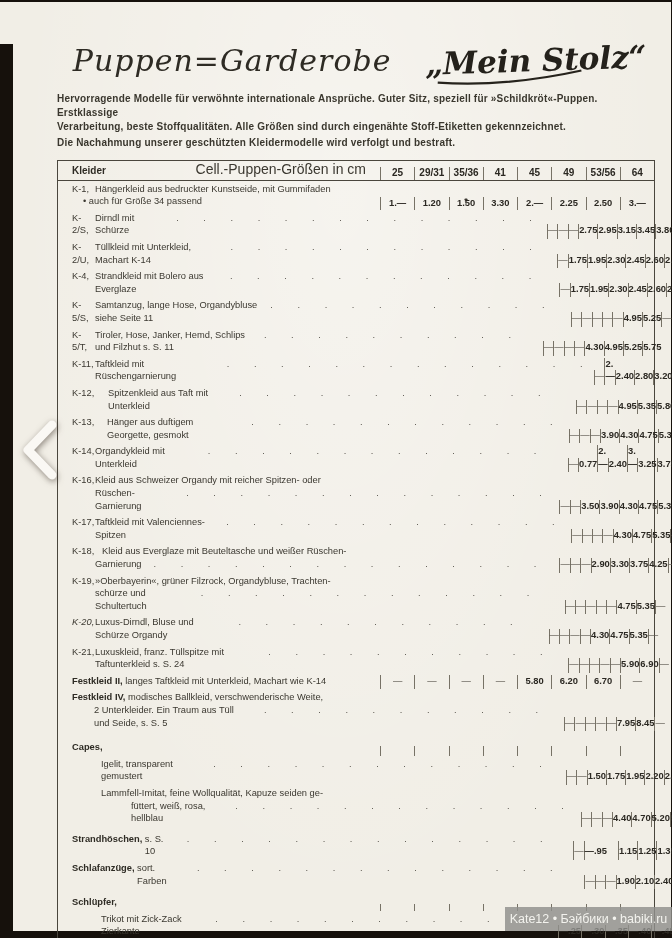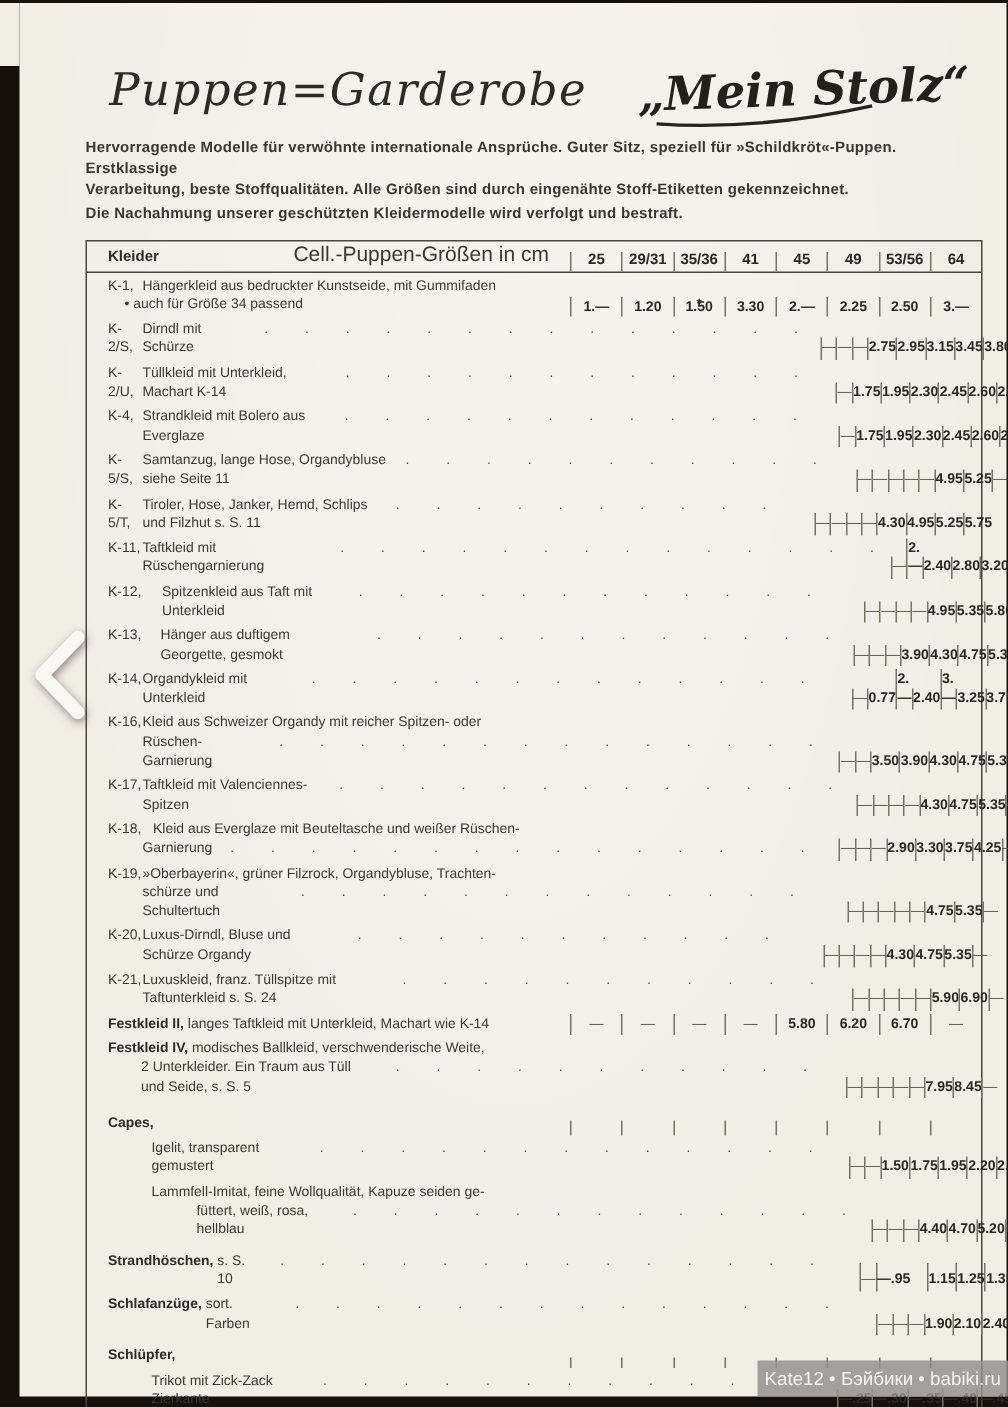--- a/index.html
+++ b/index.html
@@ -535,21 +535,21 @@
           <div class="t-val">
             <span>5.35</span>
           </div>
           <div class="t-val">
             <span class="dash">—</span>
           </div>
         </div>
         <div class="t-row">
           <div class="t-desc">
             <div class="t-line">
-              <span class="lbl" style="width: 23px;">K-20,</span>
+              <span class="lbl" style="width: 23px; font-style: italic;">K-20,</span>
               <span>Luxus-Dirndl, Bluse und Schürze Organdy</span>
               <span class="leader">. . . . . . . . . . . . . . .</span>
             </div>
           </div>
           <div class="t-val">
             <span class="dash">—</span>
           </div>
           <div class="t-val">
             <span class="dash">—</span>
           </div>

